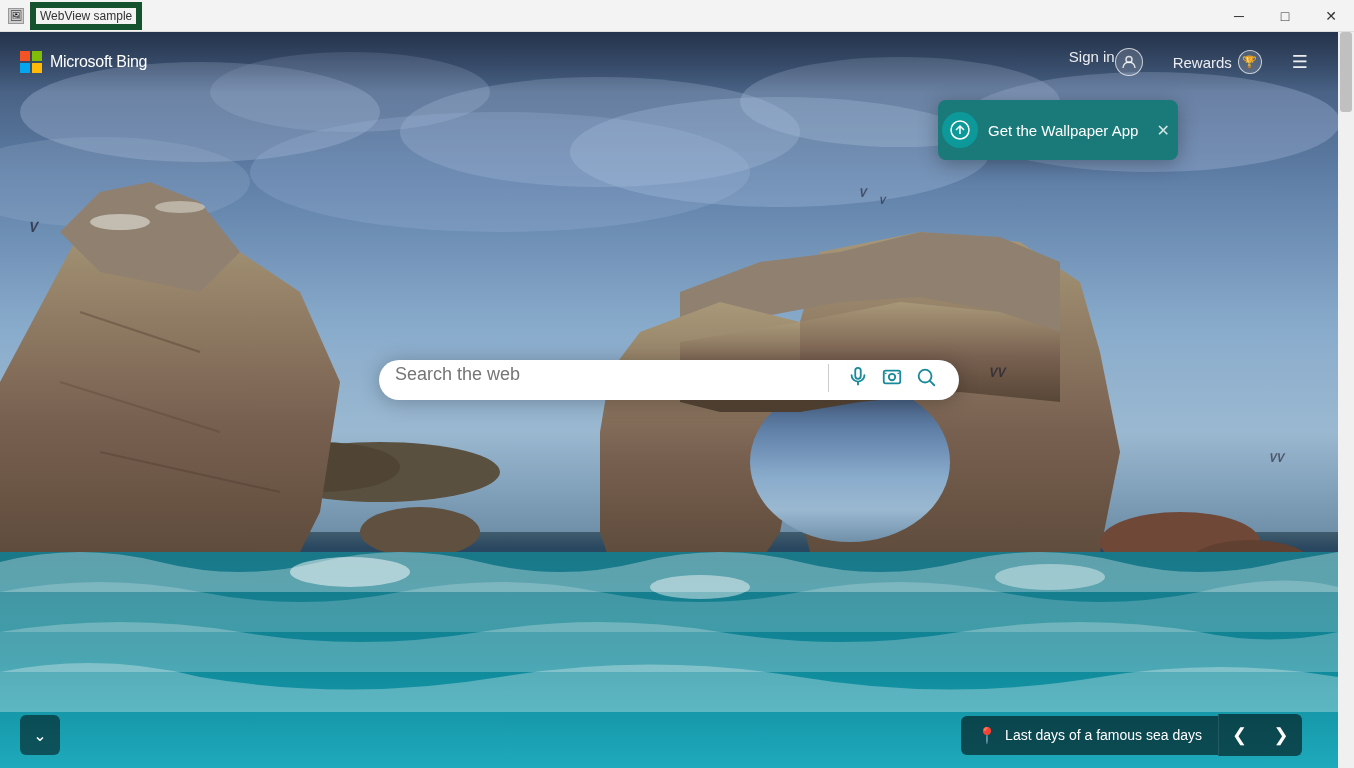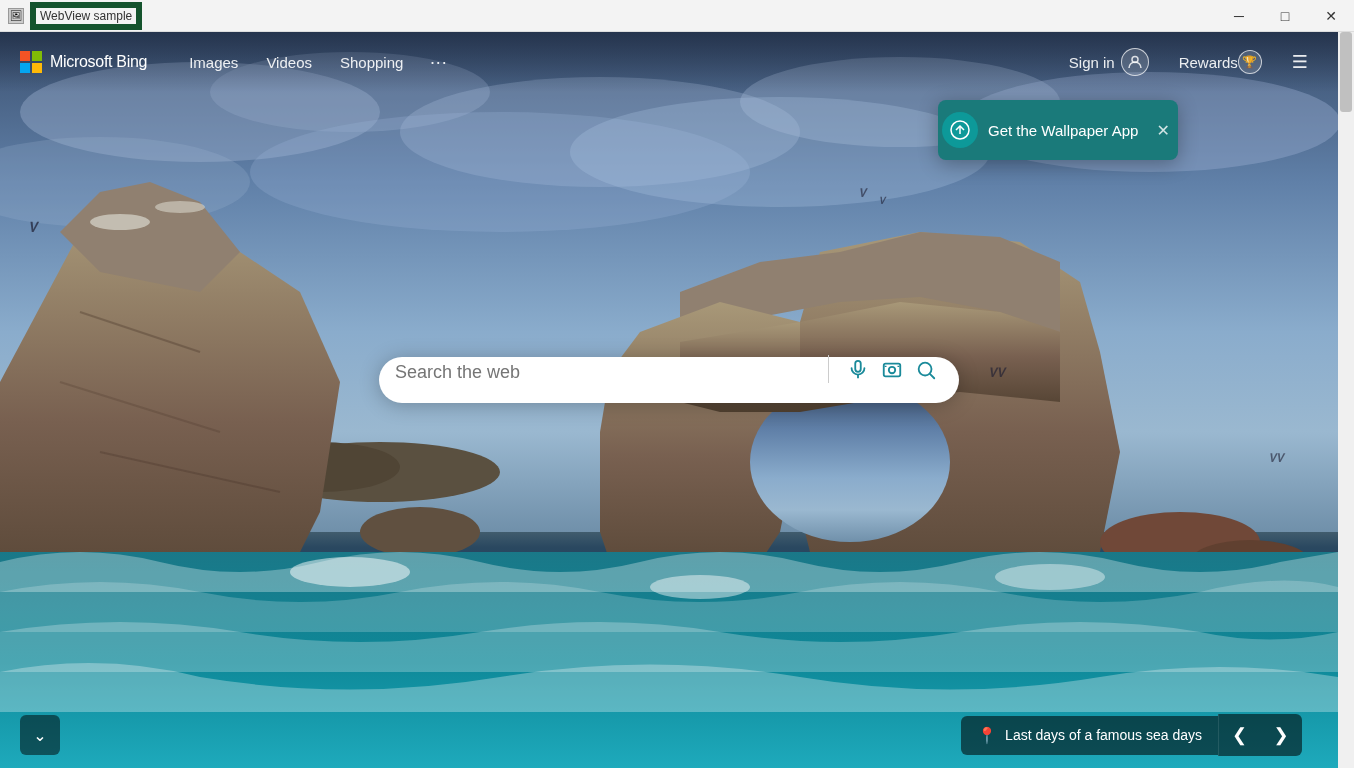--- a/index.html
+++ b/index.html
@@ -77,33 +77,33 @@
       background: none; border: none; cursor: pointer; border-radius: 4px;
       text-decoration: none;
     }
     .nav-dots {
       color: rgba(255,255,255,0.9); font-size: 18px; padding: 6px 10px;
       background: none; border: none; cursor: pointer;
     }
 
     .nav-right { margin-left: auto; display: flex; align-items: center; gap: 10px; }
     .sign-in-btn {
-      display: flex; align-items: center; gap: 6px;
+      display: flex; gap: 0;
       color: rgba(255,255,255,0.9); font-size: 15px;
       background: none; border: none; cursor: pointer; padding: 6px 10px;
       border-radius: 4px;
     }
     .avatar-circle {
       width: 28px; height: 28px; border-radius: 50%;
       border: 1.5px solid rgba(255,255,255,0.7);
       display: flex; align-items: center; justify-content: center;
       background: rgba(255,255,255,0.15);
     }
     .rewards-btn {
-      display: flex; align-items: center; 
+      display: flex; align-items: center; gap: 6px;
       color: rgba(255,255,255,0.9); font-size: 15px;
       background: none; border: none; cursor: pointer; padding: 6px 10px;
       border-radius: 4px;
     }
     .rewards-icon {
       width: 24px; height: 24px; border-radius: 50%;
       border: 1.5px solid rgba(255,255,255,0.7);
       display: flex; align-items: center; justify-content: center;
       background: rgba(255,255,255,0.15); font-size: 12px;
     }
@@ -133,24 +133,24 @@
       color: rgba(255,255,255,0.8); background: none; border: none;
       cursor: pointer; font-size: 16px; padding: 2px 4px;
     }
 
     
     .search-container {
       position: absolute; top: 50%; left: 50%; transform: translate(-50%, -50%);
       margin-top: -20px; z-index: 50; width: 580px;
     }
     .search-bar {
-      display: flex; align-items: flex-end;
+      display: flex; align-items: flex-start;
       background: white; border-radius: 30px;
-      padding: 20px 16px; box-shadow: 0 2px 20px rgba(0,0,0,0.25);
-      height: 46px;
+      padding: 4px 16px; box-shadow: 0 2px 20px rgba(0,0,0,0.25);
+      height: 40px;
     }
     .search-input {
       flex: 1; border: none; outline: none; font-size: 18px;
       background: transparent; color: #333;
     }
     .search-divider {
       width: 1px; height: 28px; background: #ccc; margin: 0 12px;
     }
     .search-icon-btn {
       background: none; border: none; cursor: pointer;
@@ -296,26 +296,20 @@
     <div class="logo">
       <div class="bing-squares">
         <div class="sq sq-red"></div>
         <div class="sq sq-green"></div>
         <div class="sq sq-blue"></div>
         <div class="sq sq-yellow"></div>
       </div>
       <span class="logo-text">Microsoft Bing</span>
     </div>
 
-    <nav class="nav-links">
-      <a class="nav-link">Images</a>
-      <a class="nav-link">Videos</a>
-      <a class="nav-link">Shopping</a>
-      <button class="nav-dots">···</button>
-    </nav>
 
     <div class="nav-right">
       <button class="sign-in-btn">
         <span>Sign in</span>
         <div class="avatar-circle">
           <svg width="16" height="16" viewBox="0 0 16 16" fill="none">
             <circle cx="8" cy="5.5" r="3" stroke="rgba(255,255,255,0.8)" stroke-width="1.5"></circle>
             <path d="M2 14c0-3.3 2.7-6 6-6s6 2.7 6 6" stroke="rgba(255,255,255,0.8)" stroke-width="1.5" fill="none"></path>
           </svg>
         </div>

